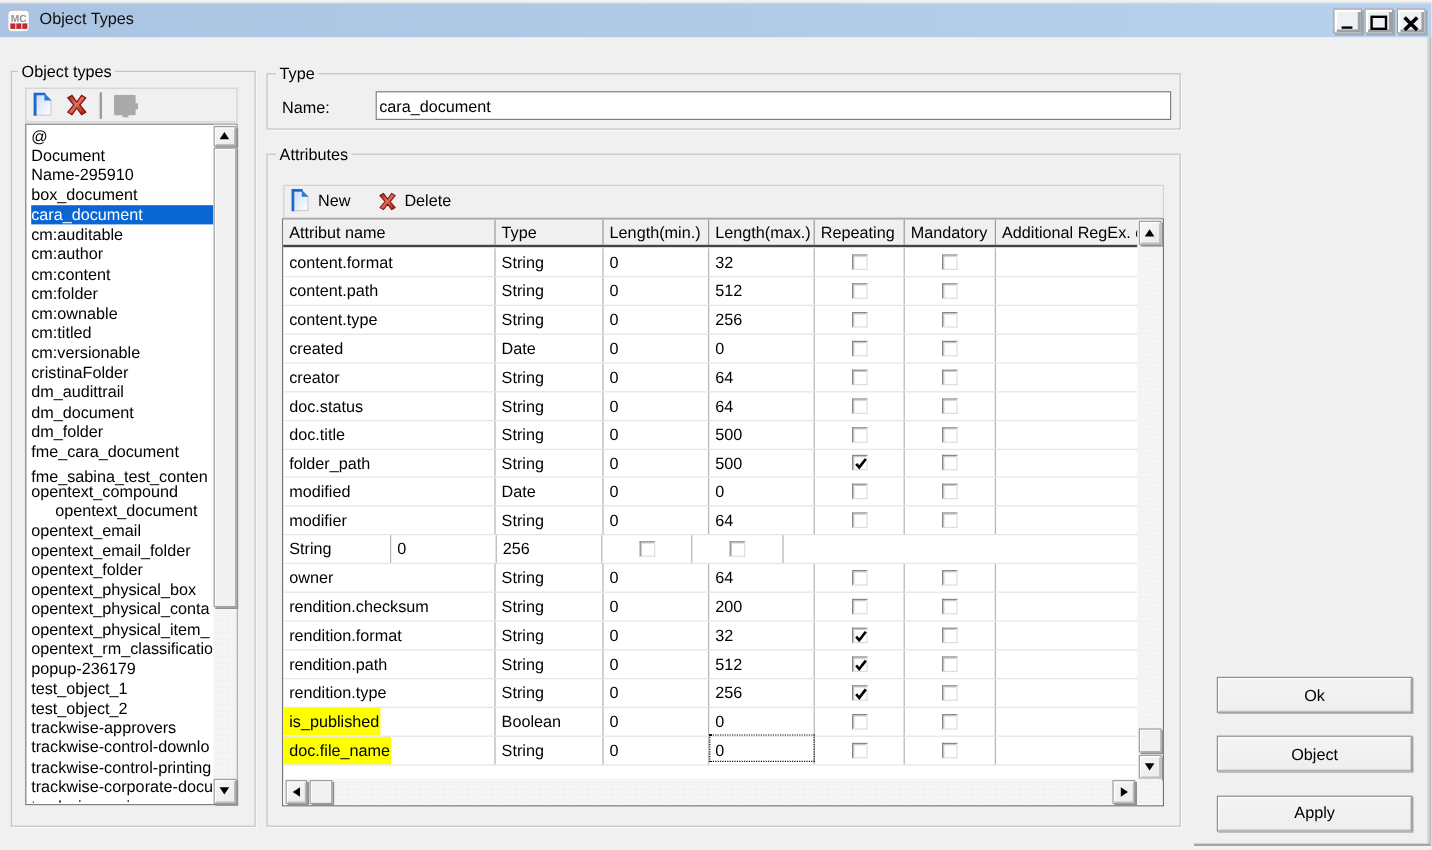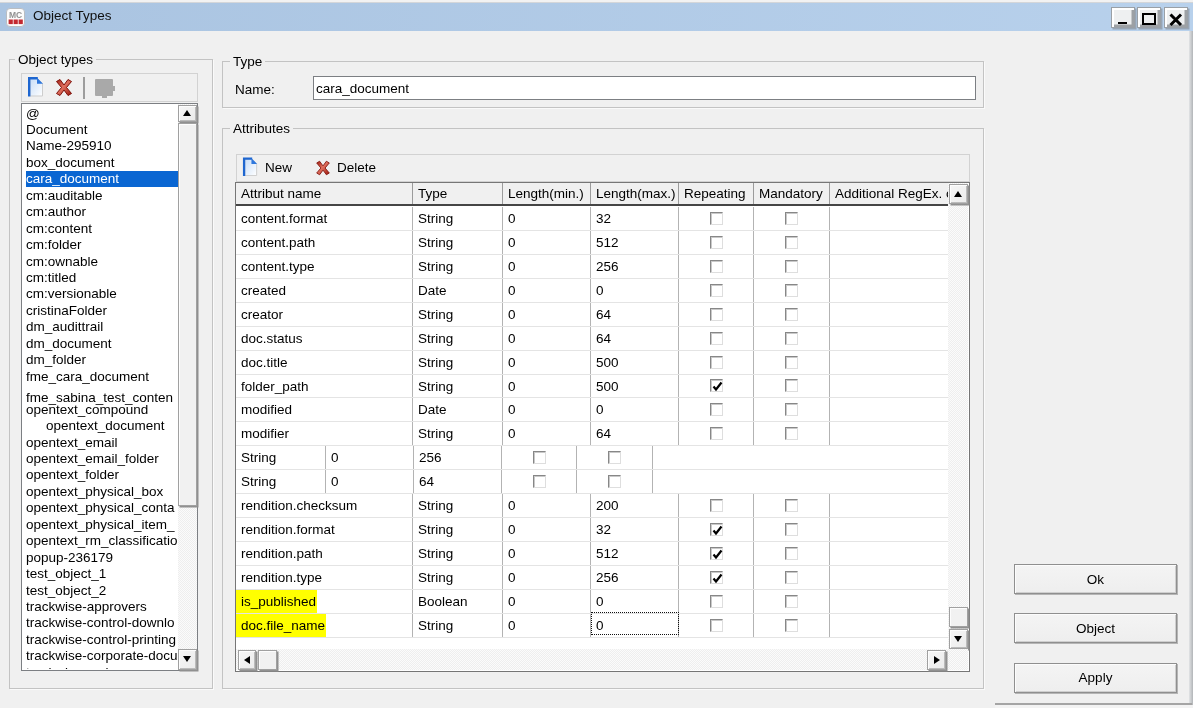--- a/index.html
+++ b/index.html
@@ -322,20 +322,21 @@
         <div class="td cD">256</div>
         <div class="td cE">
           <span class="cb"></span>
         </div>
         <div class="td cF">
           <span class="cb"></span>
         </div>
         <div class="td cG"></div>
       </div>
       <div class="tr" style="top:287.73px">
+        <div class="td cA">owner</div>
         <div class="td cB">String</div>
         <div class="td cC">0</div>
         <div class="td cD">64</div>
         <div class="td cE">
           <span class="cb"></span>
         </div>
         <div class="td cF">
           <span class="cb"></span>
         </div>
         <div class="td cG"></div>

